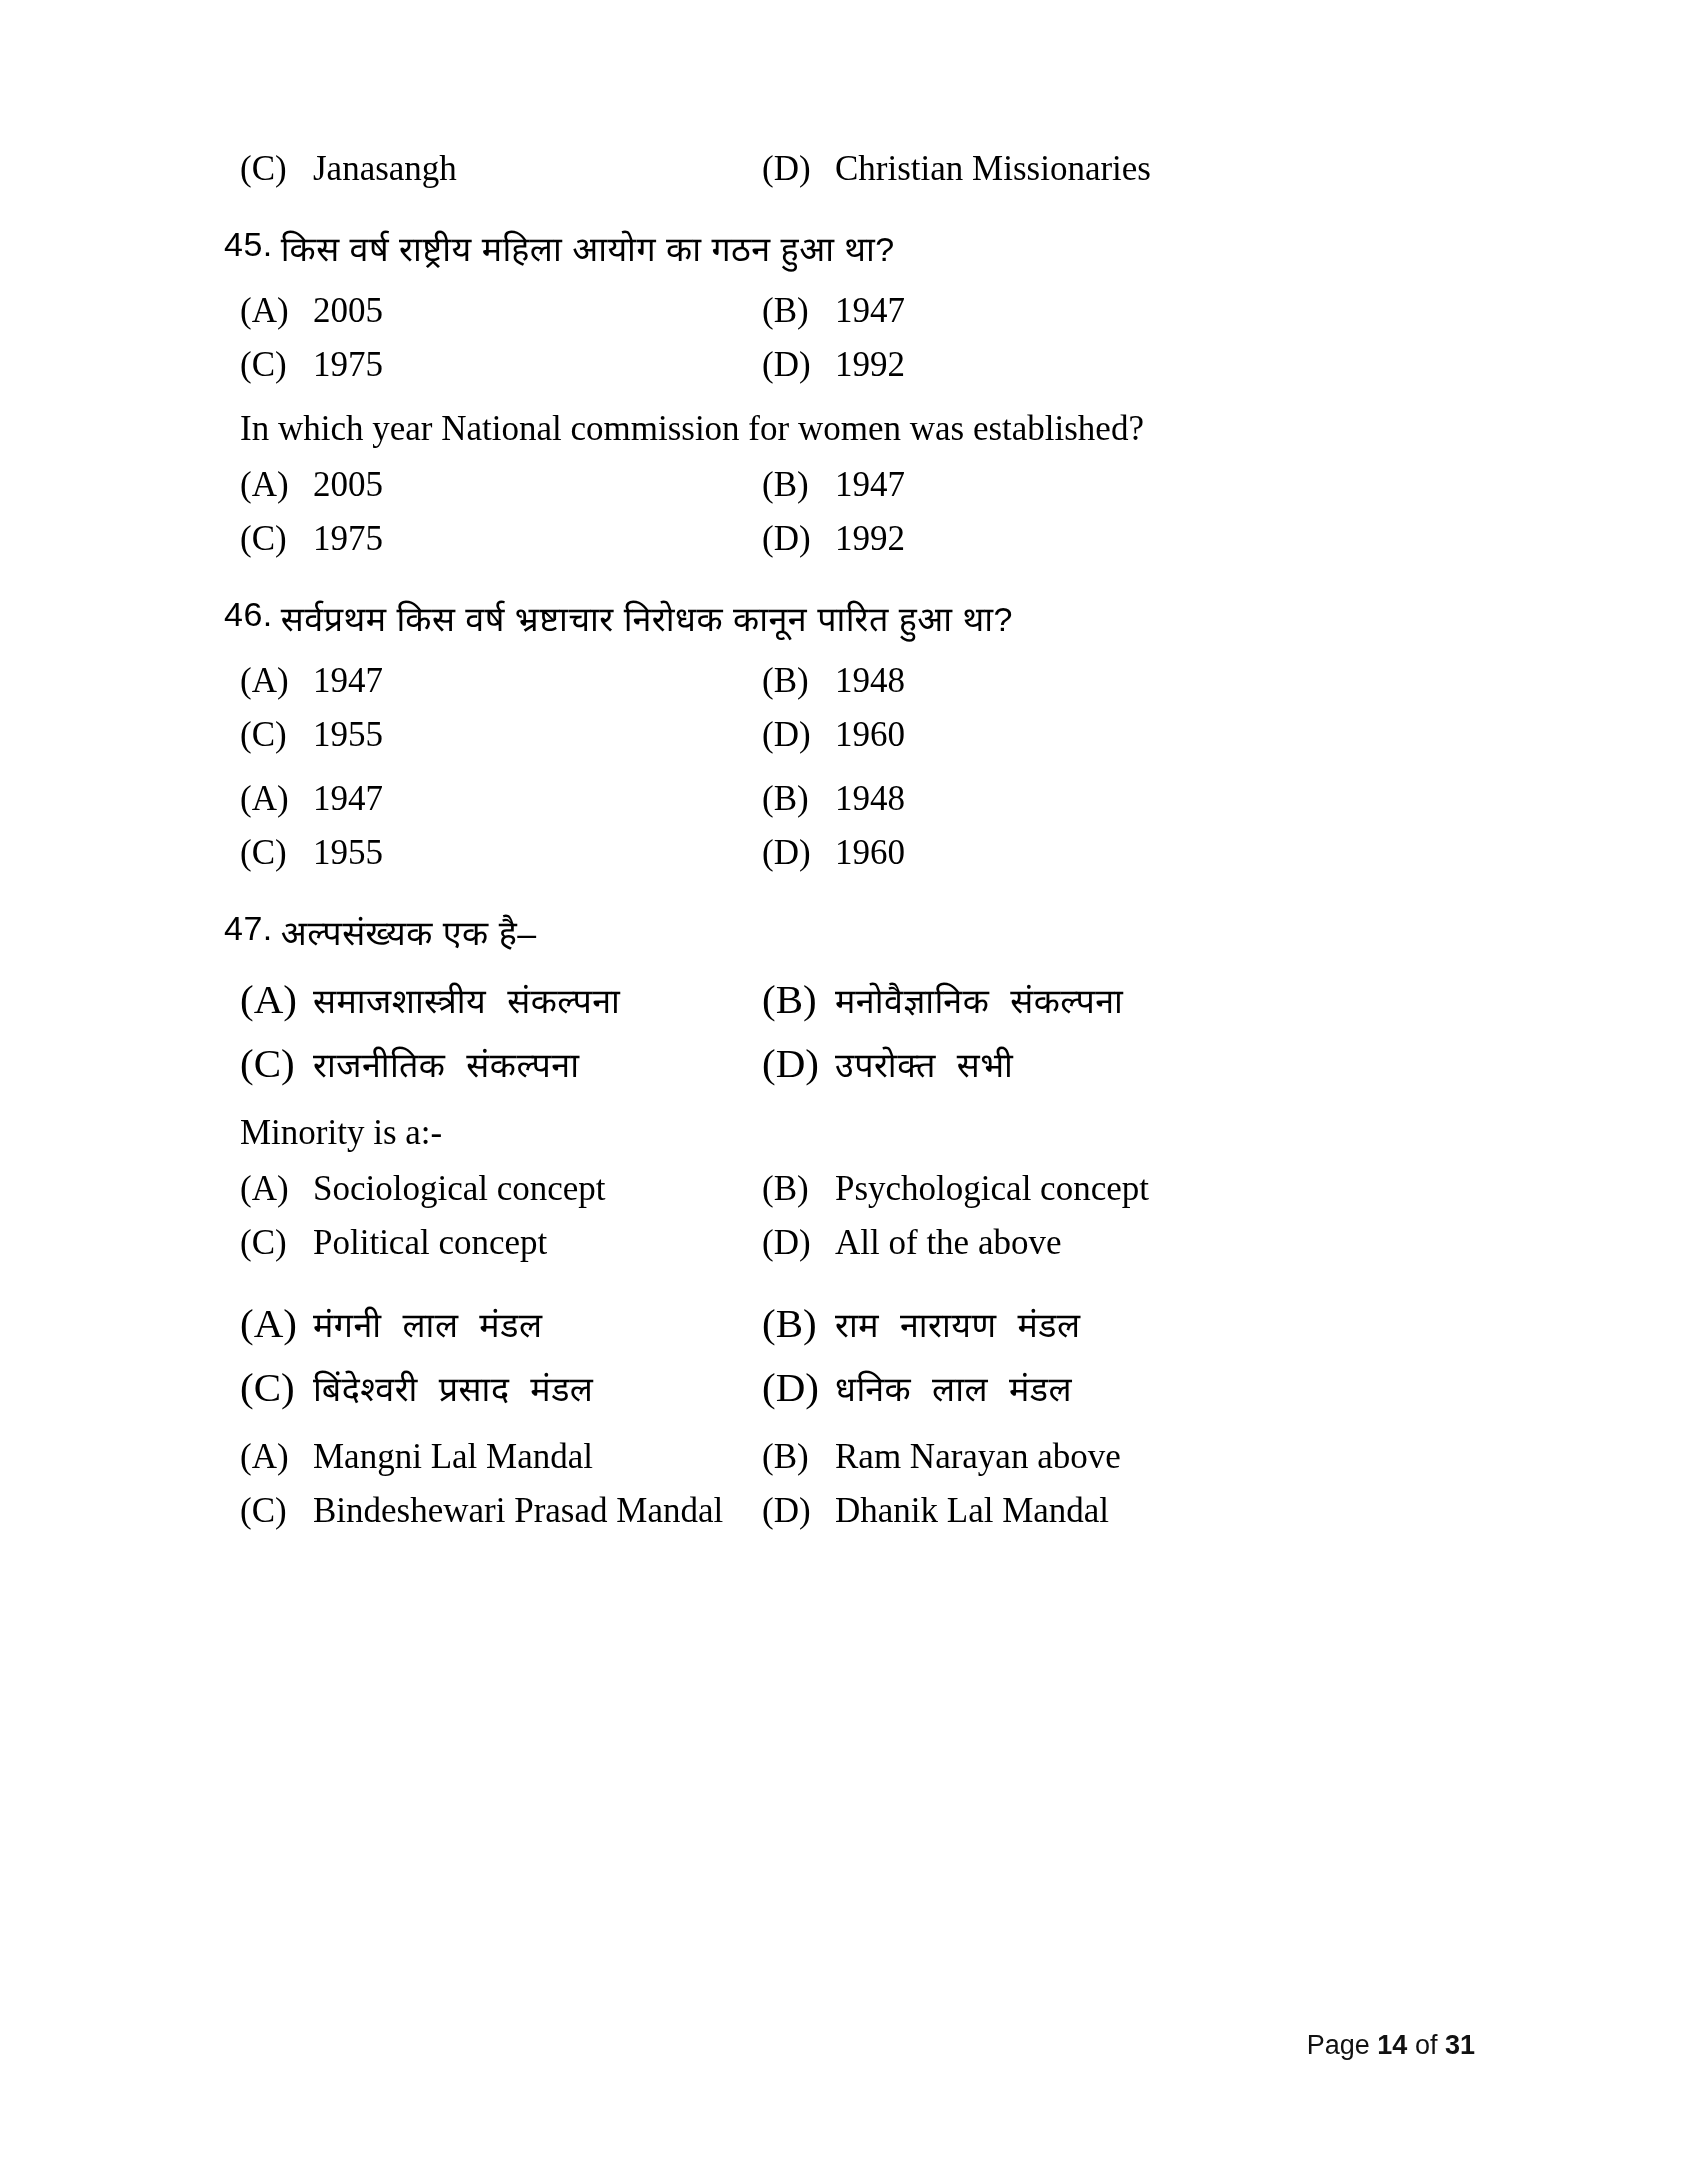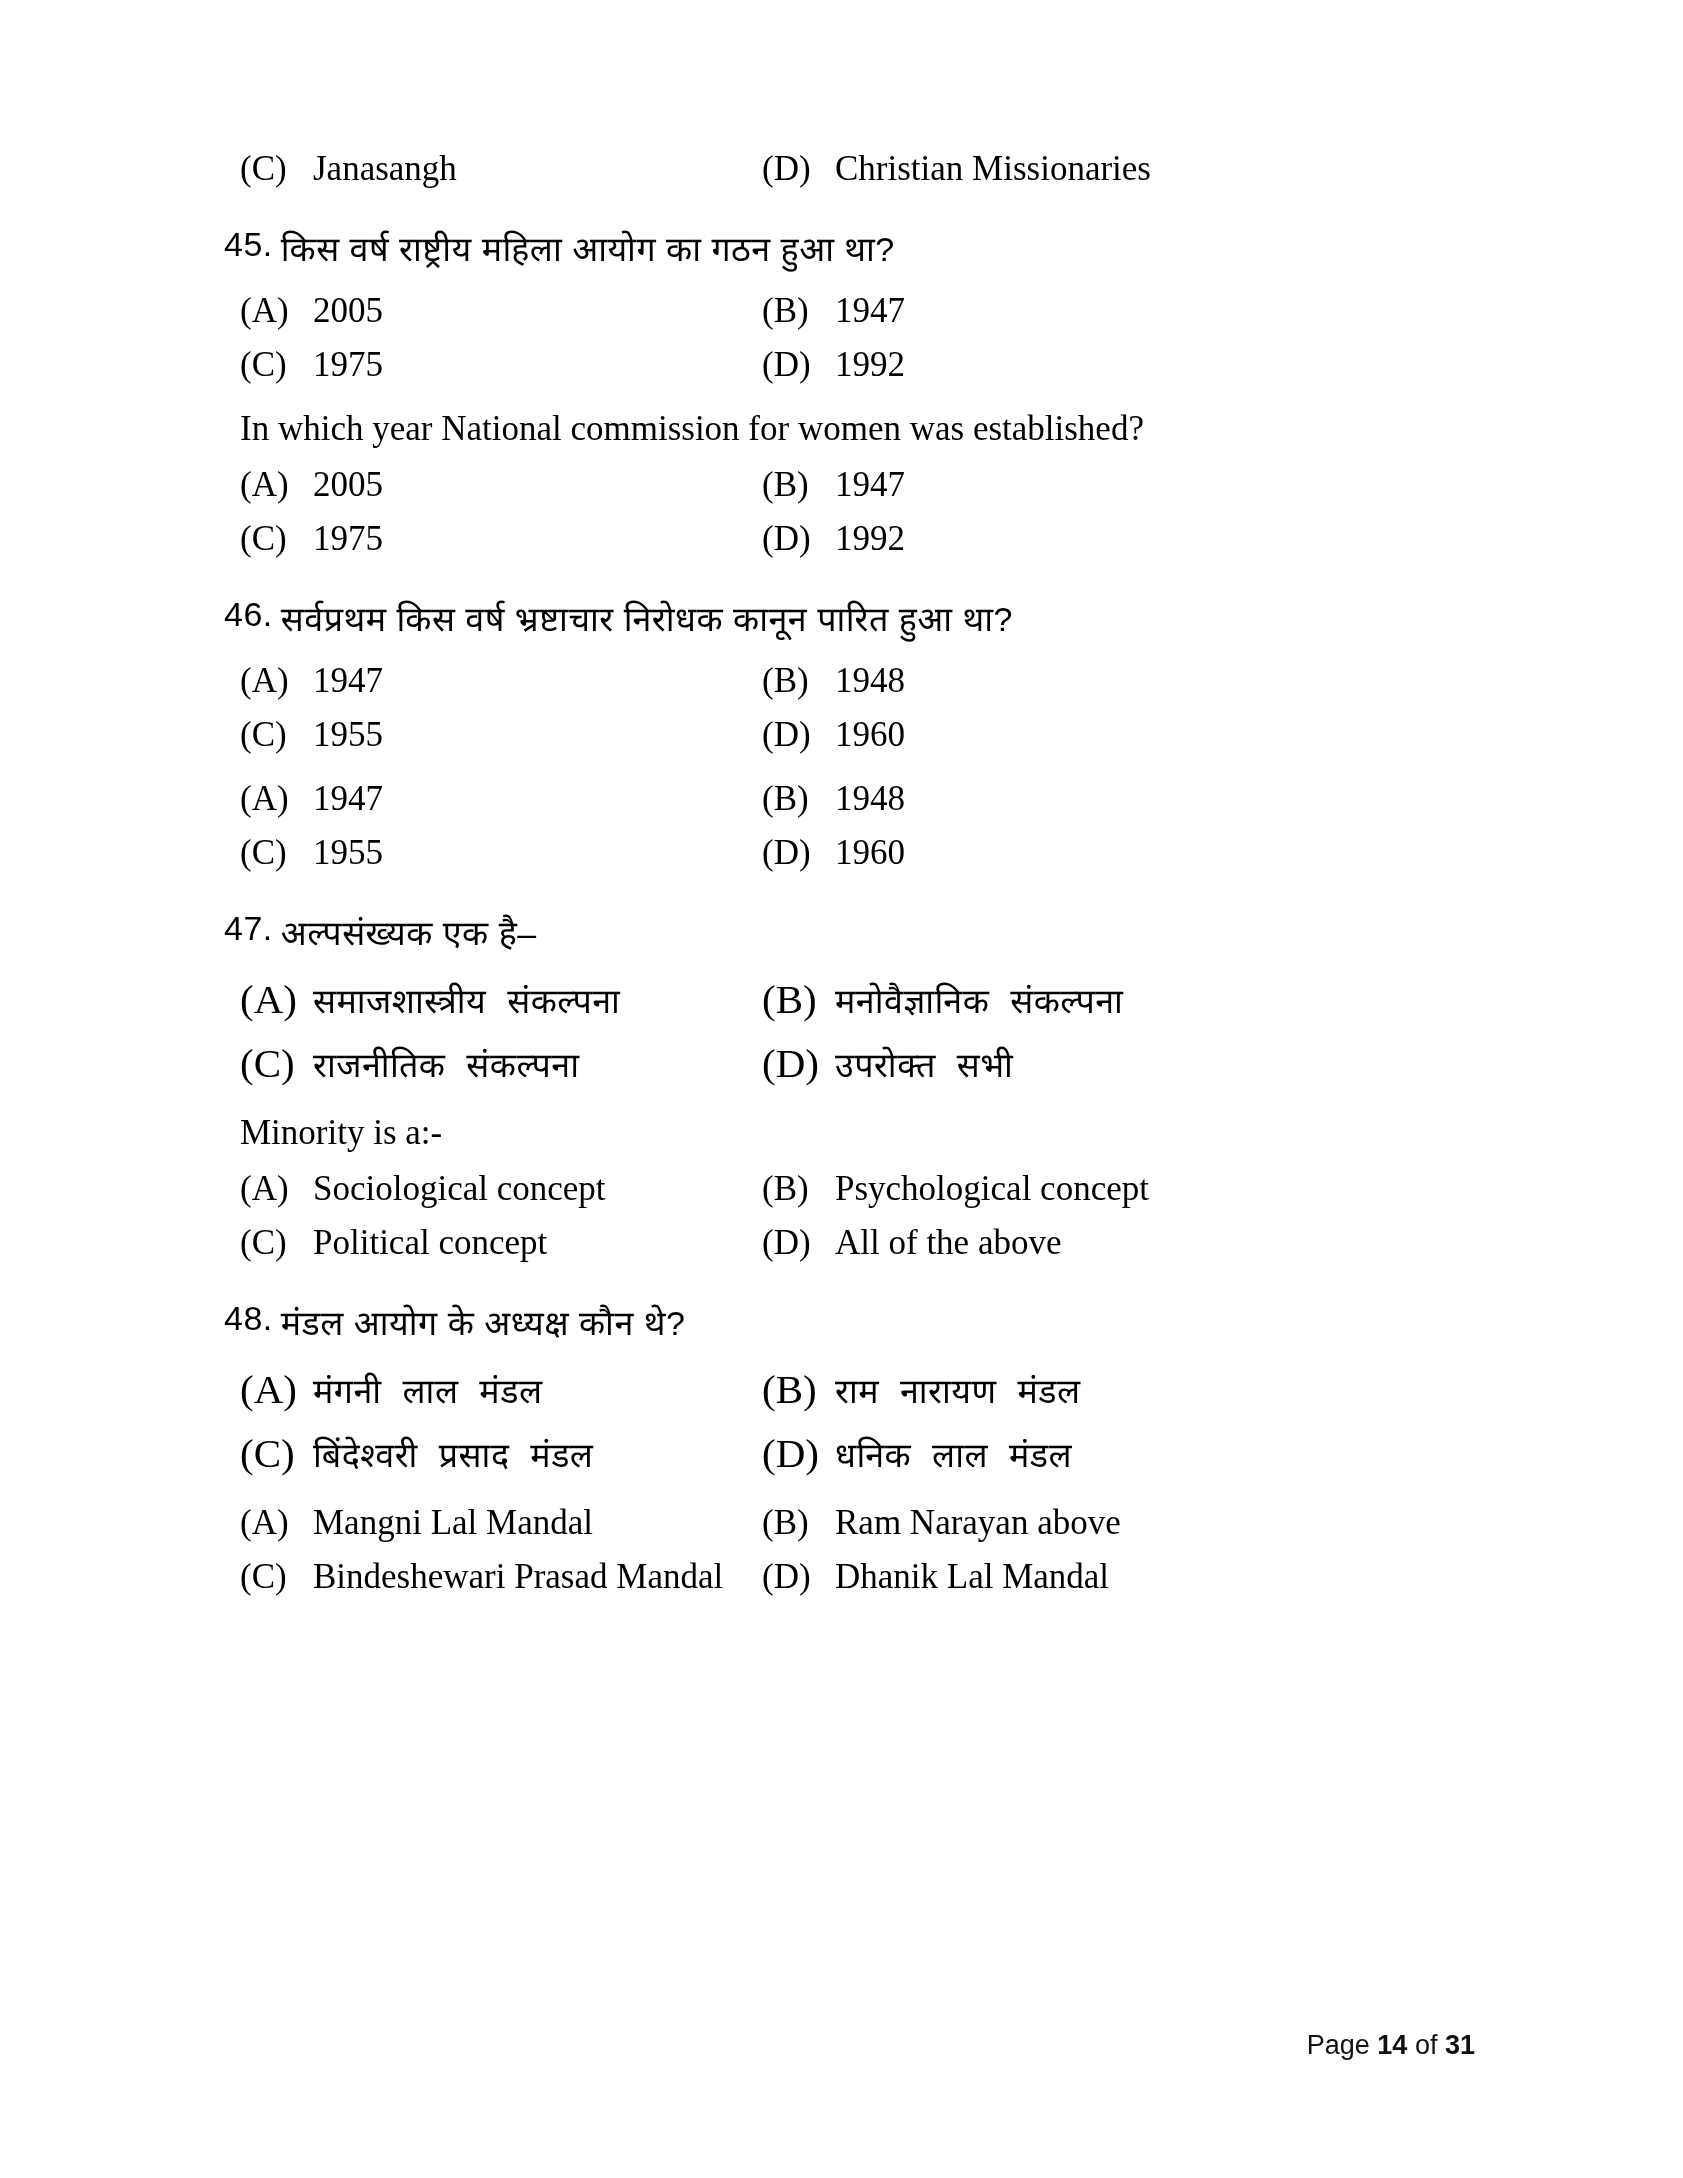--- a/index.html
+++ b/index.html
@@ -286,24 +286,20 @@
         <div class="opt-col right">
           <span class="opt-label">(D)</span>
           <span class="opt-text">All of the above</span>
         </div>
       </div>
     </div>
 
     <div class="gap-md"></div>
 
     <div>
-      <div class="q-hindi">
-        <span class="q-num">48.</span>
-        <span class="q-stem-hi">मंडल आयोग के अध्यक्ष कौन थे?</span>
-      </div>
 
       <div class="opt-row hi">
         <div class="opt-col left">
           <span class="opt-label">(A)</span>
           <span class="opt-text">मंगनी लाल मंडल</span>
         </div>
         <div class="opt-col right">
           <span class="opt-label">(B)</span>
           <span class="opt-text">राम नारायण मंडल</span>
         </div>

